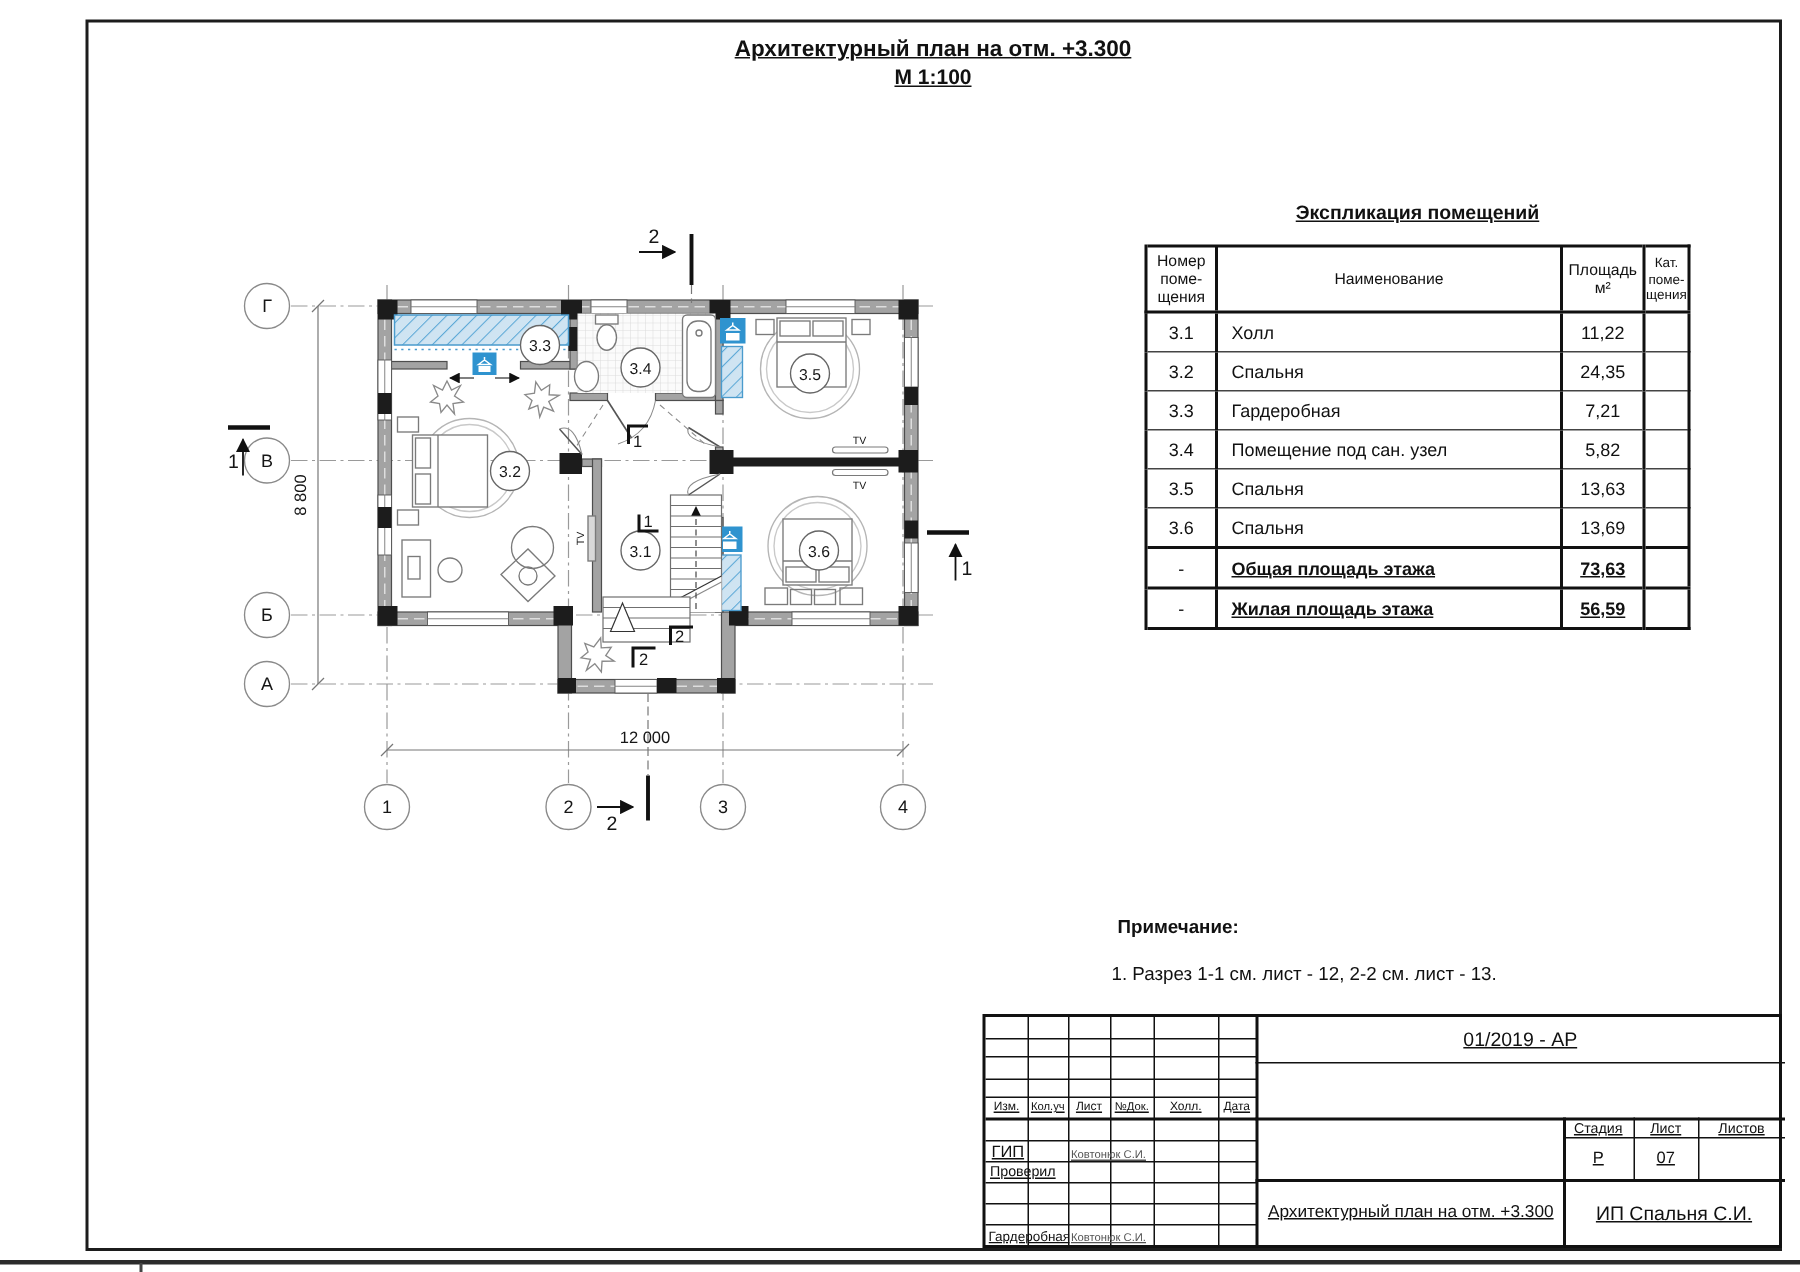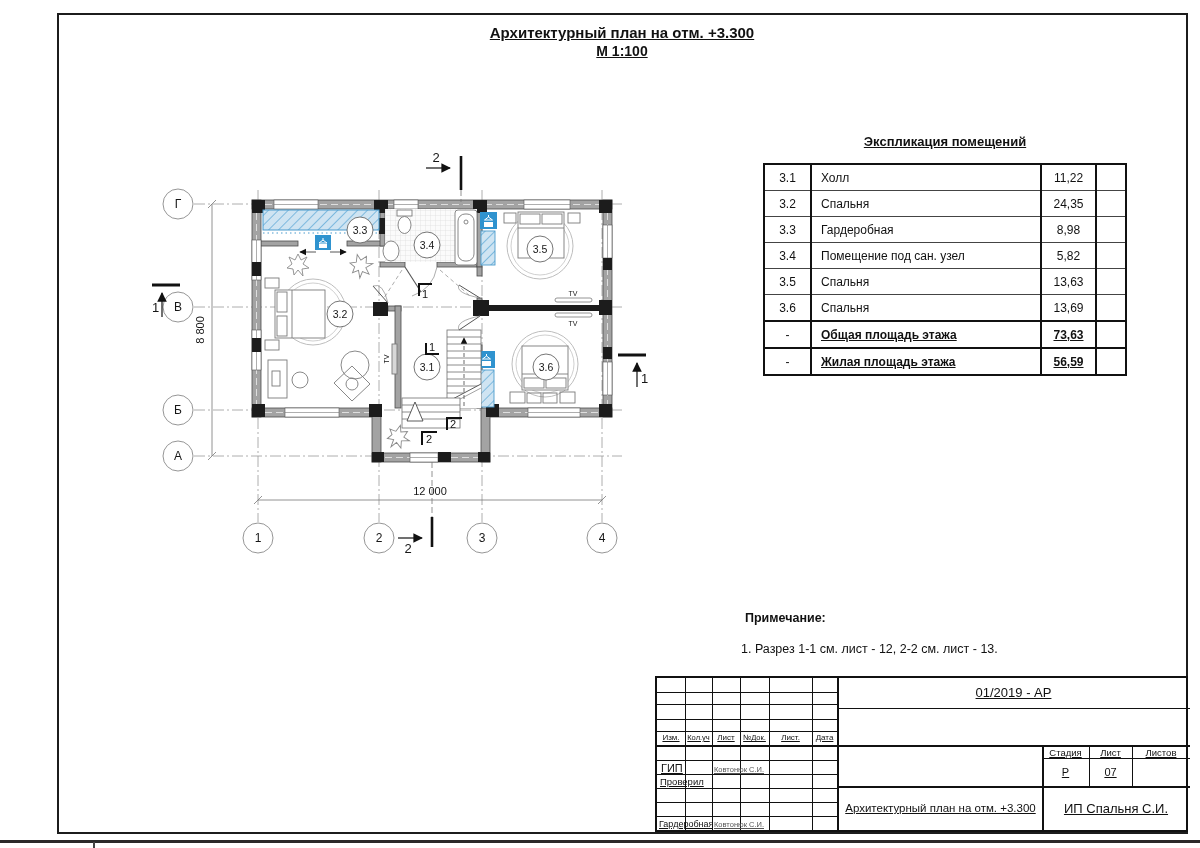--- a/index.html
+++ b/index.html
@@ -380,36 +380,47 @@
 
   <div class="sched-title">Экспликация помещений</div>
   <table class="sched">
     <colgroup>
         <col style="width:47px">
         <col style="width:230px">
         <col style="width:55px">
         <col style="width:30px">
       </colgroup>
     <tbody>
+        <tr style="height:44px">
+      <th>Номер
+поме-
+щения</th>
+      <th>Наименование</th>
+      <th>Площадь
+м²</th>
+      <th class="cat">Кат.
+поме-
+щения</th>
+    </tr>
     <tr class="r1">
       <td class="c-num">3.1</td>
       <td class="c-name">Холл</td>
       <td class="c-area">11,22</td>
       <td class="c-cat"></td>
     </tr>
     <tr>
       <td class="c-num">3.2</td>
       <td class="c-name">Спальня</td>
       <td class="c-area">24,35</td>
       <td class="c-cat"></td>
     </tr>
     <tr>
       <td class="c-num">3.3</td>
       <td class="c-name">Гардеробная</td>
-      <td class="c-area">8,98</td>
+      <td class="c-area">7,21</td>
       <td class="c-cat"></td>
     </tr>
     <tr>
       <td class="c-num">3.4</td>
       <td class="c-name">Помещение под сан. узел</td>
       <td class="c-area">5,82</td>
       <td class="c-cat"></td>
     </tr>
     <tr>
       <td class="c-num">3.5</td>
@@ -466,21 +477,21 @@
 
     <div class="hl" style="left:180px;top:30px;width:353px;height:1px"></div>
     <div class="hl" style="left:180px;top:67px;width:353px;height:1.5px"></div>
     <div class="hl" style="left:385px;top:80px;width:148px;height:1px"></div>
     <div class="hl" style="left:180px;top:108px;width:353px;height:1.5px"></div>
 
     <div class="txt" style="left:0;top:55px;width:28px;text-align:center;font-size:8px">Изм.</div>
     <div class="txt" style="left:28px;top:55px;width:27px;text-align:center;font-size:7.5px">Кол.уч</div>
     <div class="txt" style="left:55px;top:55px;width:28px;text-align:center;font-size:8px">Лист</div>
     <div class="txt" style="left:83px;top:55px;width:29px;text-align:center;font-size:7.5px">№Док.</div>
-    <div class="txt" style="left:112px;top:55px;width:43px;text-align:center;font-size:8px">Лист.</div>
+    <div class="txt" style="left:112px;top:55px;width:43px;text-align:center;font-size:8px">Холл.</div>
     <div class="txt" style="left:155px;top:55px;width:25px;text-align:center;font-size:8px">Дата</div>
 
     <div class="txt" style="left:4px;top:84px;font-size:11px">ГИП</div>
     <div class="txt" style="left:57px;top:87px;width:96px;font-size:7.5px;color:#555">Ковтонюк С.И.</div>
     <div class="txt" style="left:3px;top:98px;font-size:9.5px">Проверил</div>
     <div class="txt" style="left:2px;top:141px;font-size:9px">Гардеробная</div>
     <div class="txt" style="left:57px;top:142px;width:96px;font-size:7.5px;color:#555">Ковтонюк С.И.</div>
 
     <div class="txt" style="left:180px;top:0;width:353px;height:30px;line-height:30px;text-align:center;font-size:13px">01/2019 - АР</div>
     <div class="txt" style="left:385px;top:69px;width:47px;text-align:center;font-size:9.5px">Стадия</div>

